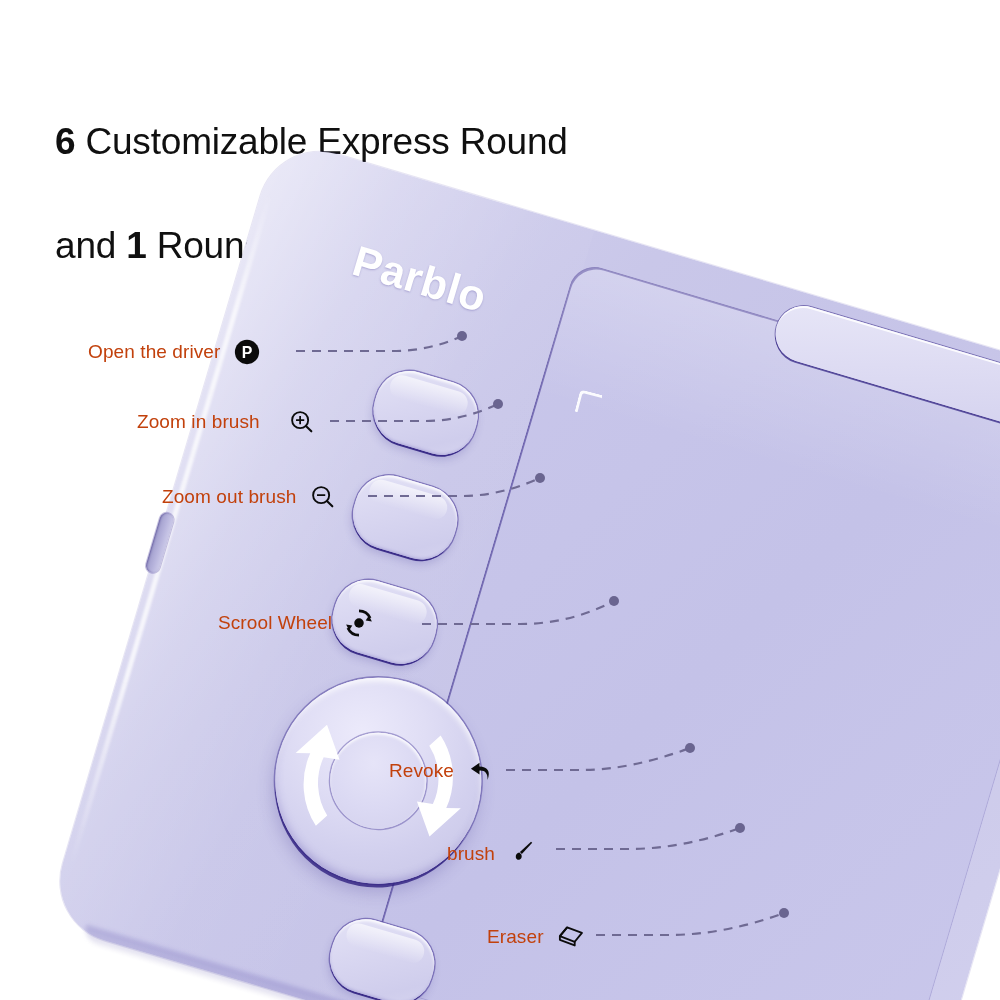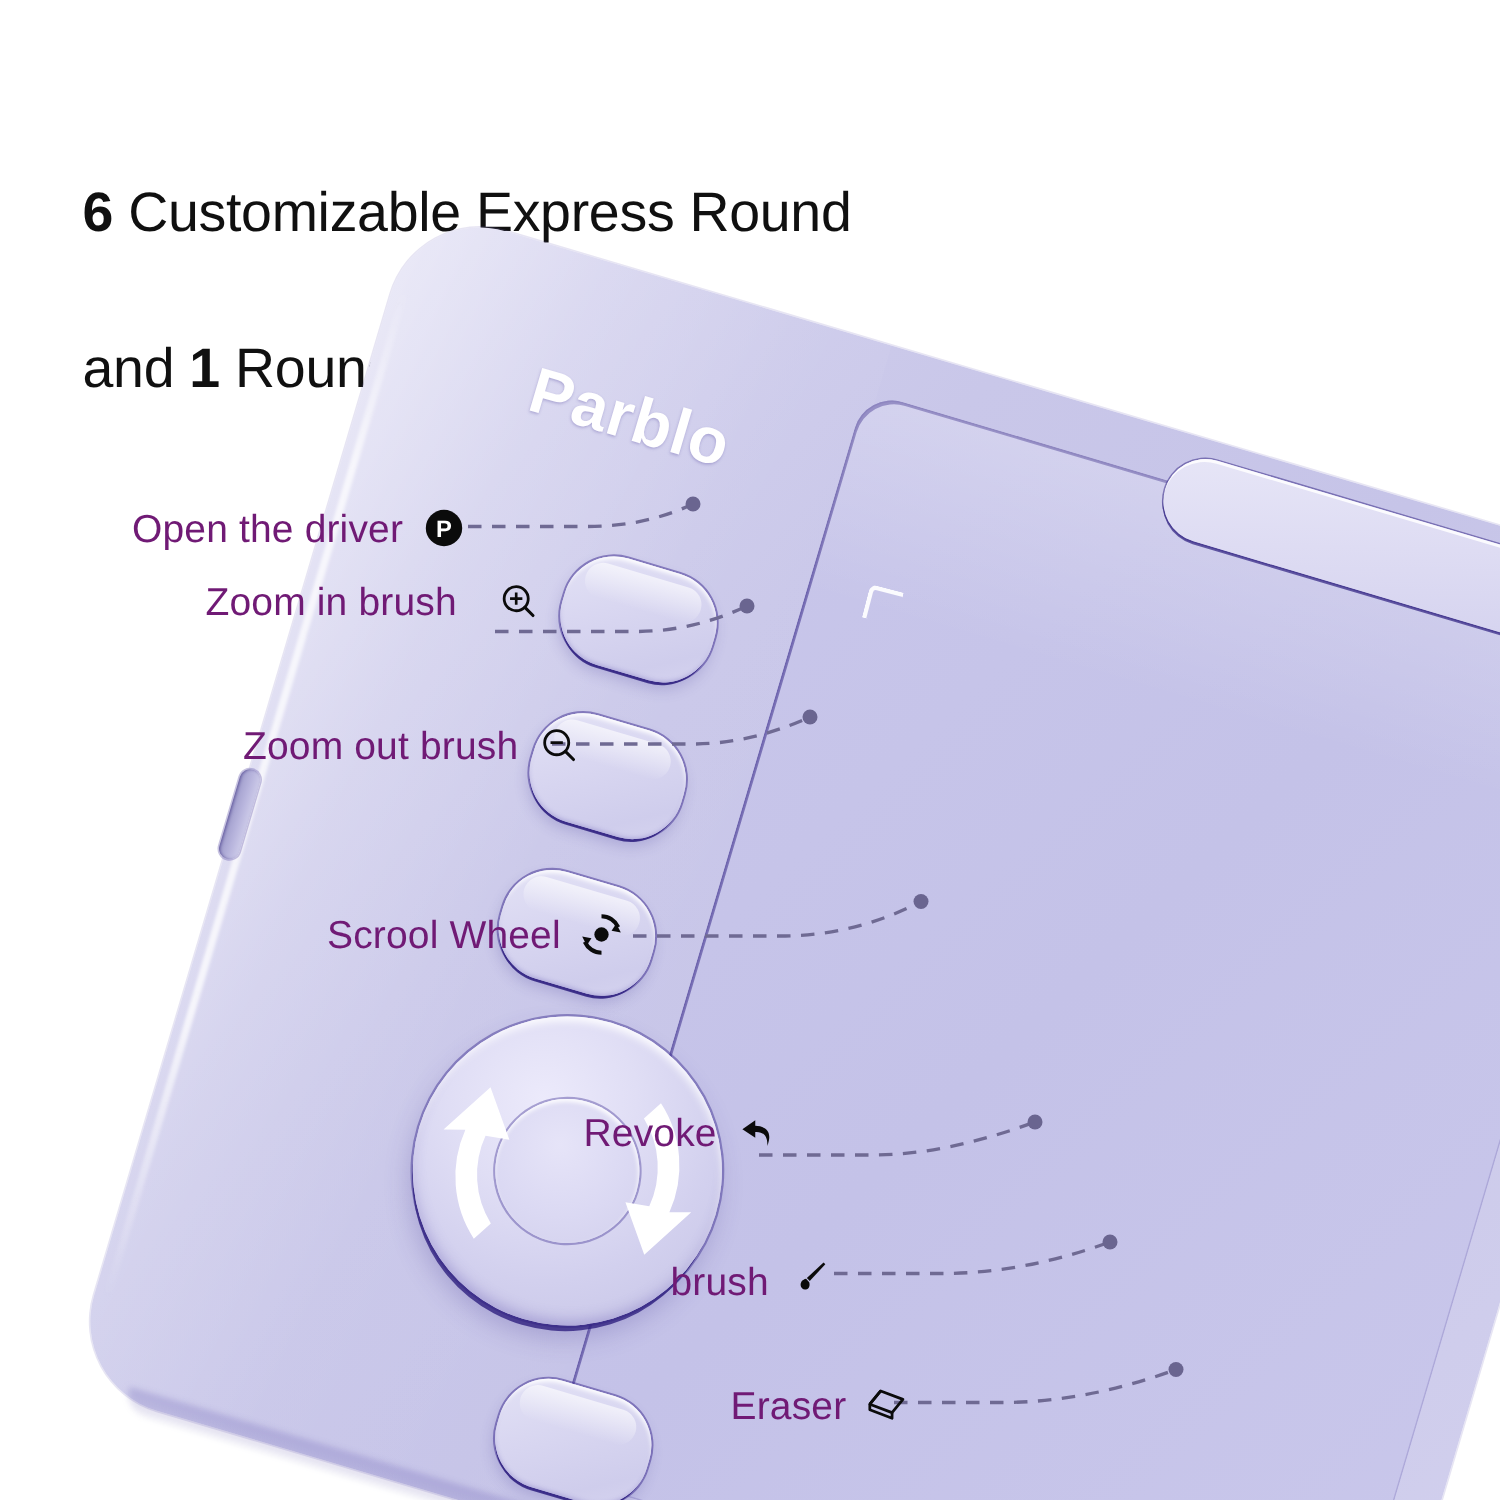--- a/index.html
+++ b/index.html
@@ -239,23 +239,23 @@
 
   
   .callout {
     position: absolute;
     display: flex;
     align-items: center;
     gap: 12px;
     white-space: nowrap;
   }
   .callout .ctext {
-    font-size: 26px;
+    font-size: 19px;
     line-height: 24px;
-    color: #701a75;
+    color: #c2410c;
     letter-spacing: 0.1px;
   }
   .callout .cicon {
     width: 30px;
     height: 30px;
     display: inline-flex;
     align-items: center;
     justify-content: center;
     flex: none;
   }
@@ -335,21 +335,21 @@
   <div class="callout" style="left:88px; top:337px;">
     <span class="ctext">Open the driver</span>
     <span class="cicon">
       <svg viewBox="0 0 30 30" width="28" height="28">
         <circle cx="15" cy="15" r="13" fill="#0b0b0b"></circle>
         <text x="15" y="21.5" text-anchor="middle" font-family="Liberation Sans, sans-serif" font-size="17" font-weight="700" fill="#ffffff">P</text>
       </svg>
     </span>
   </div>
 
-  <div class="callout" style="left:137px; top:386px;gap:27px;">
+  <div class="callout" style="left:137px; top:407px;gap:27px;">
     <span class="ctext">Zoom in brush</span>
     <span class="cicon">
       <svg viewBox="0 0 30 30" width="28" height="28">
         <circle cx="13" cy="13" r="8.6" fill="none" stroke="#0b0b0b" stroke-width="2"></circle>
         <line x1="13" y1="8.6" x2="13" y2="17.4" stroke="#0b0b0b" stroke-width="1.9"></line>
         <line x1="8.6" y1="13" x2="17.4" y2="13" stroke="#0b0b0b" stroke-width="1.9"></line>
         <line x1="19.2" y1="19.2" x2="25" y2="25" stroke="#0b0b0b" stroke-width="2.2" stroke-linecap="round"></line>
       </svg>
     </span>
   </div>
@@ -371,21 +371,21 @@
       <svg viewBox="0 0 34 34" width="34" height="34">
         <circle cx="17" cy="17" r="5.4" fill="#0b0b0b"></circle>
         <path d="M17 3.2 A13.8 13.8 0 0 1 29.6 11.4" fill="none" stroke="#0b0b0b" stroke-width="3.1"></path>
         <path d="M31.6 15.4 L28.2 8.6 L24.6 14.2 Z" fill="#0b0b0b"></path>
         <path d="M17 30.8 A13.8 13.8 0 0 1 4.4 22.6" fill="none" stroke="#0b0b0b" stroke-width="3.1"></path>
         <path d="M2.4 18.6 L5.8 25.4 L9.4 19.8 Z" fill="#0b0b0b"></path>
       </svg>
     </span>
   </div>
 
-  <div class="callout" style="left:389px; top:740px;">
+  <div class="callout" style="left:389px; top:756px;">
     <span class="ctext">Revoke</span>
     <span class="cicon">
       <svg viewBox="0 0 30 30" width="28" height="28">
         <path d="M13.4 6.2 L4.2 12.6 L13.4 18.8 L13.4 14.6 C19.4 14.2 22.4 17.8 22.0 24.6 C25.8 15.0 21.6 10.4 13.4 10.2 Z" fill="#0b0b0b"></path>
       </svg>
     </span>
   </div>
 
   <div class="callout" style="left:447px; top:836px;align-items:flex-end;">
     <span class="ctext">brush</span>

